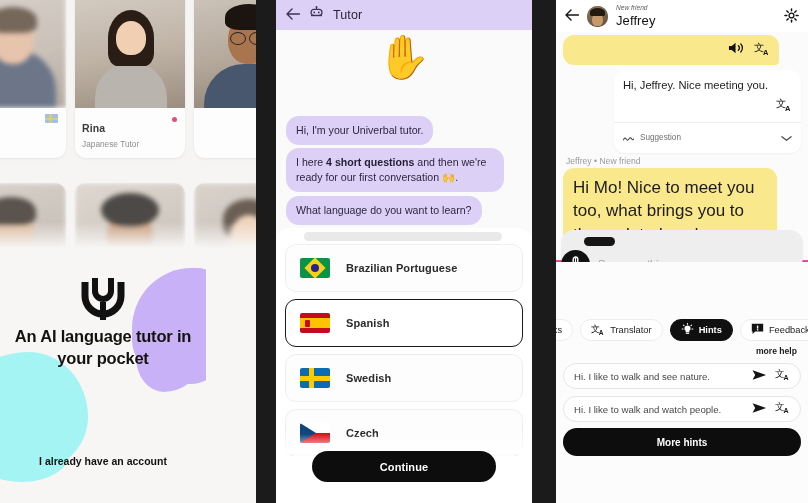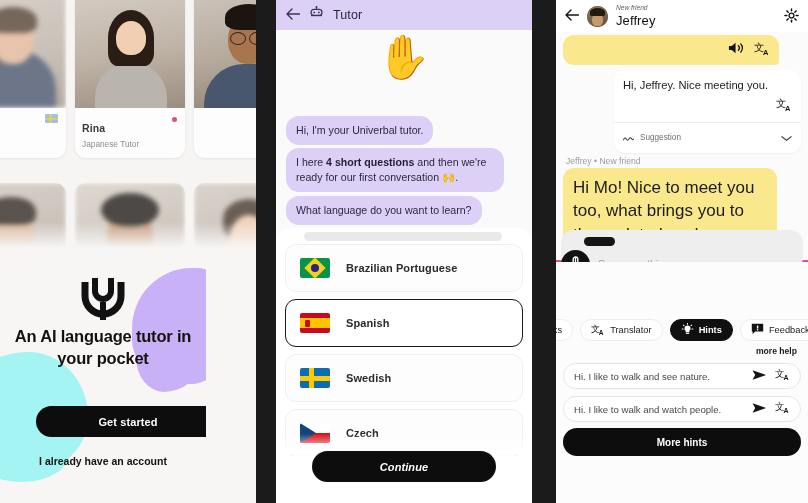--- a/index.html
+++ b/index.html
@@ -107,21 +107,21 @@
   .lang-list { position: absolute; top: 16px; left: 0; width: 256px; height: 212px; overflow: hidden; padding: 0 9px; }
   .lang-item {
     display: flex; align-items: center; gap: 16px;
     height: 48px; margin-bottom: 7px; padding: 0 14px;
     background: #fdfdfd; border: 1px solid #f0efef; border-radius: 11px;
     cursor: pointer;
   }
   .lang-item.selected { border: 1.6px solid #1a1a1a; background: #fff; }
   .lang-label { font-size: 11px; font-weight: bold; color: #2a2a2a; letter-spacing: .1px; }
   .flag { width: 30px; height: 20px; border-radius: 2px; overflow: hidden; position: relative; flex: 0 0 auto; }
-  #continue-btn { position: absolute; left: 36px; top: 223px; font-style: italic; }
+  #continue-btn { position: absolute; left: 36px; top: 223px; }
 
   
   #panel3 { left: 556px; width: 252px; background: #ec4899; }
   .p3-header { height: 32px; background: #fff; display: flex; align-items: center; padding: 0 9px; gap: 8px; position: relative; }
   .avatar { width: 21px; height: 21px; border-radius: 50%; overflow: hidden; position: relative; background: #6d5a45; flex: 0 0 auto; }
   .p3-names { display: flex; flex-direction: column; line-height: 1; }
   .p3-sub { font-size: 6.6px; font-style: italic; color: #5e5e5e; margin-bottom: 2px; }
   .p3-name { font-size: 13px; color: #111; letter-spacing: .1px; }
   #gear-btn { position: absolute; right: 9px; top: 8px; cursor: pointer; }
 
@@ -295,21 +295,20 @@
       <div class="logo">
         <svg width="46" height="48" viewBox="0 0 46 48" aria-hidden="true">
           <path d="M5 8 L5 22 A18 18 0 0 0 41 22 L41 8" fill="none" stroke="#111" stroke-width="7" stroke-linecap="butt"></path>
           <path d="M15 4 L15 17 A8 8 0 0 0 31 17 L31 4" fill="none" stroke="#111" stroke-width="6" stroke-linecap="butt"></path>
           <rect x="20" y="28" width="6" height="18" fill="#111"></rect>
         </svg>
       </div>
 
       <div class="p1-head">An AI language tutor in your pocket</div>
 
-      <button class="btn-dark" id="get-started">Get started</button>
 
       <div class="p1-link">I already have an account</div>
     </div>
   </div>
 
   <div class="gap" style="left:256px;width:20px;"></div>
 
   <div class="panel" id="panel2">
 
     <div class="p2-header">

